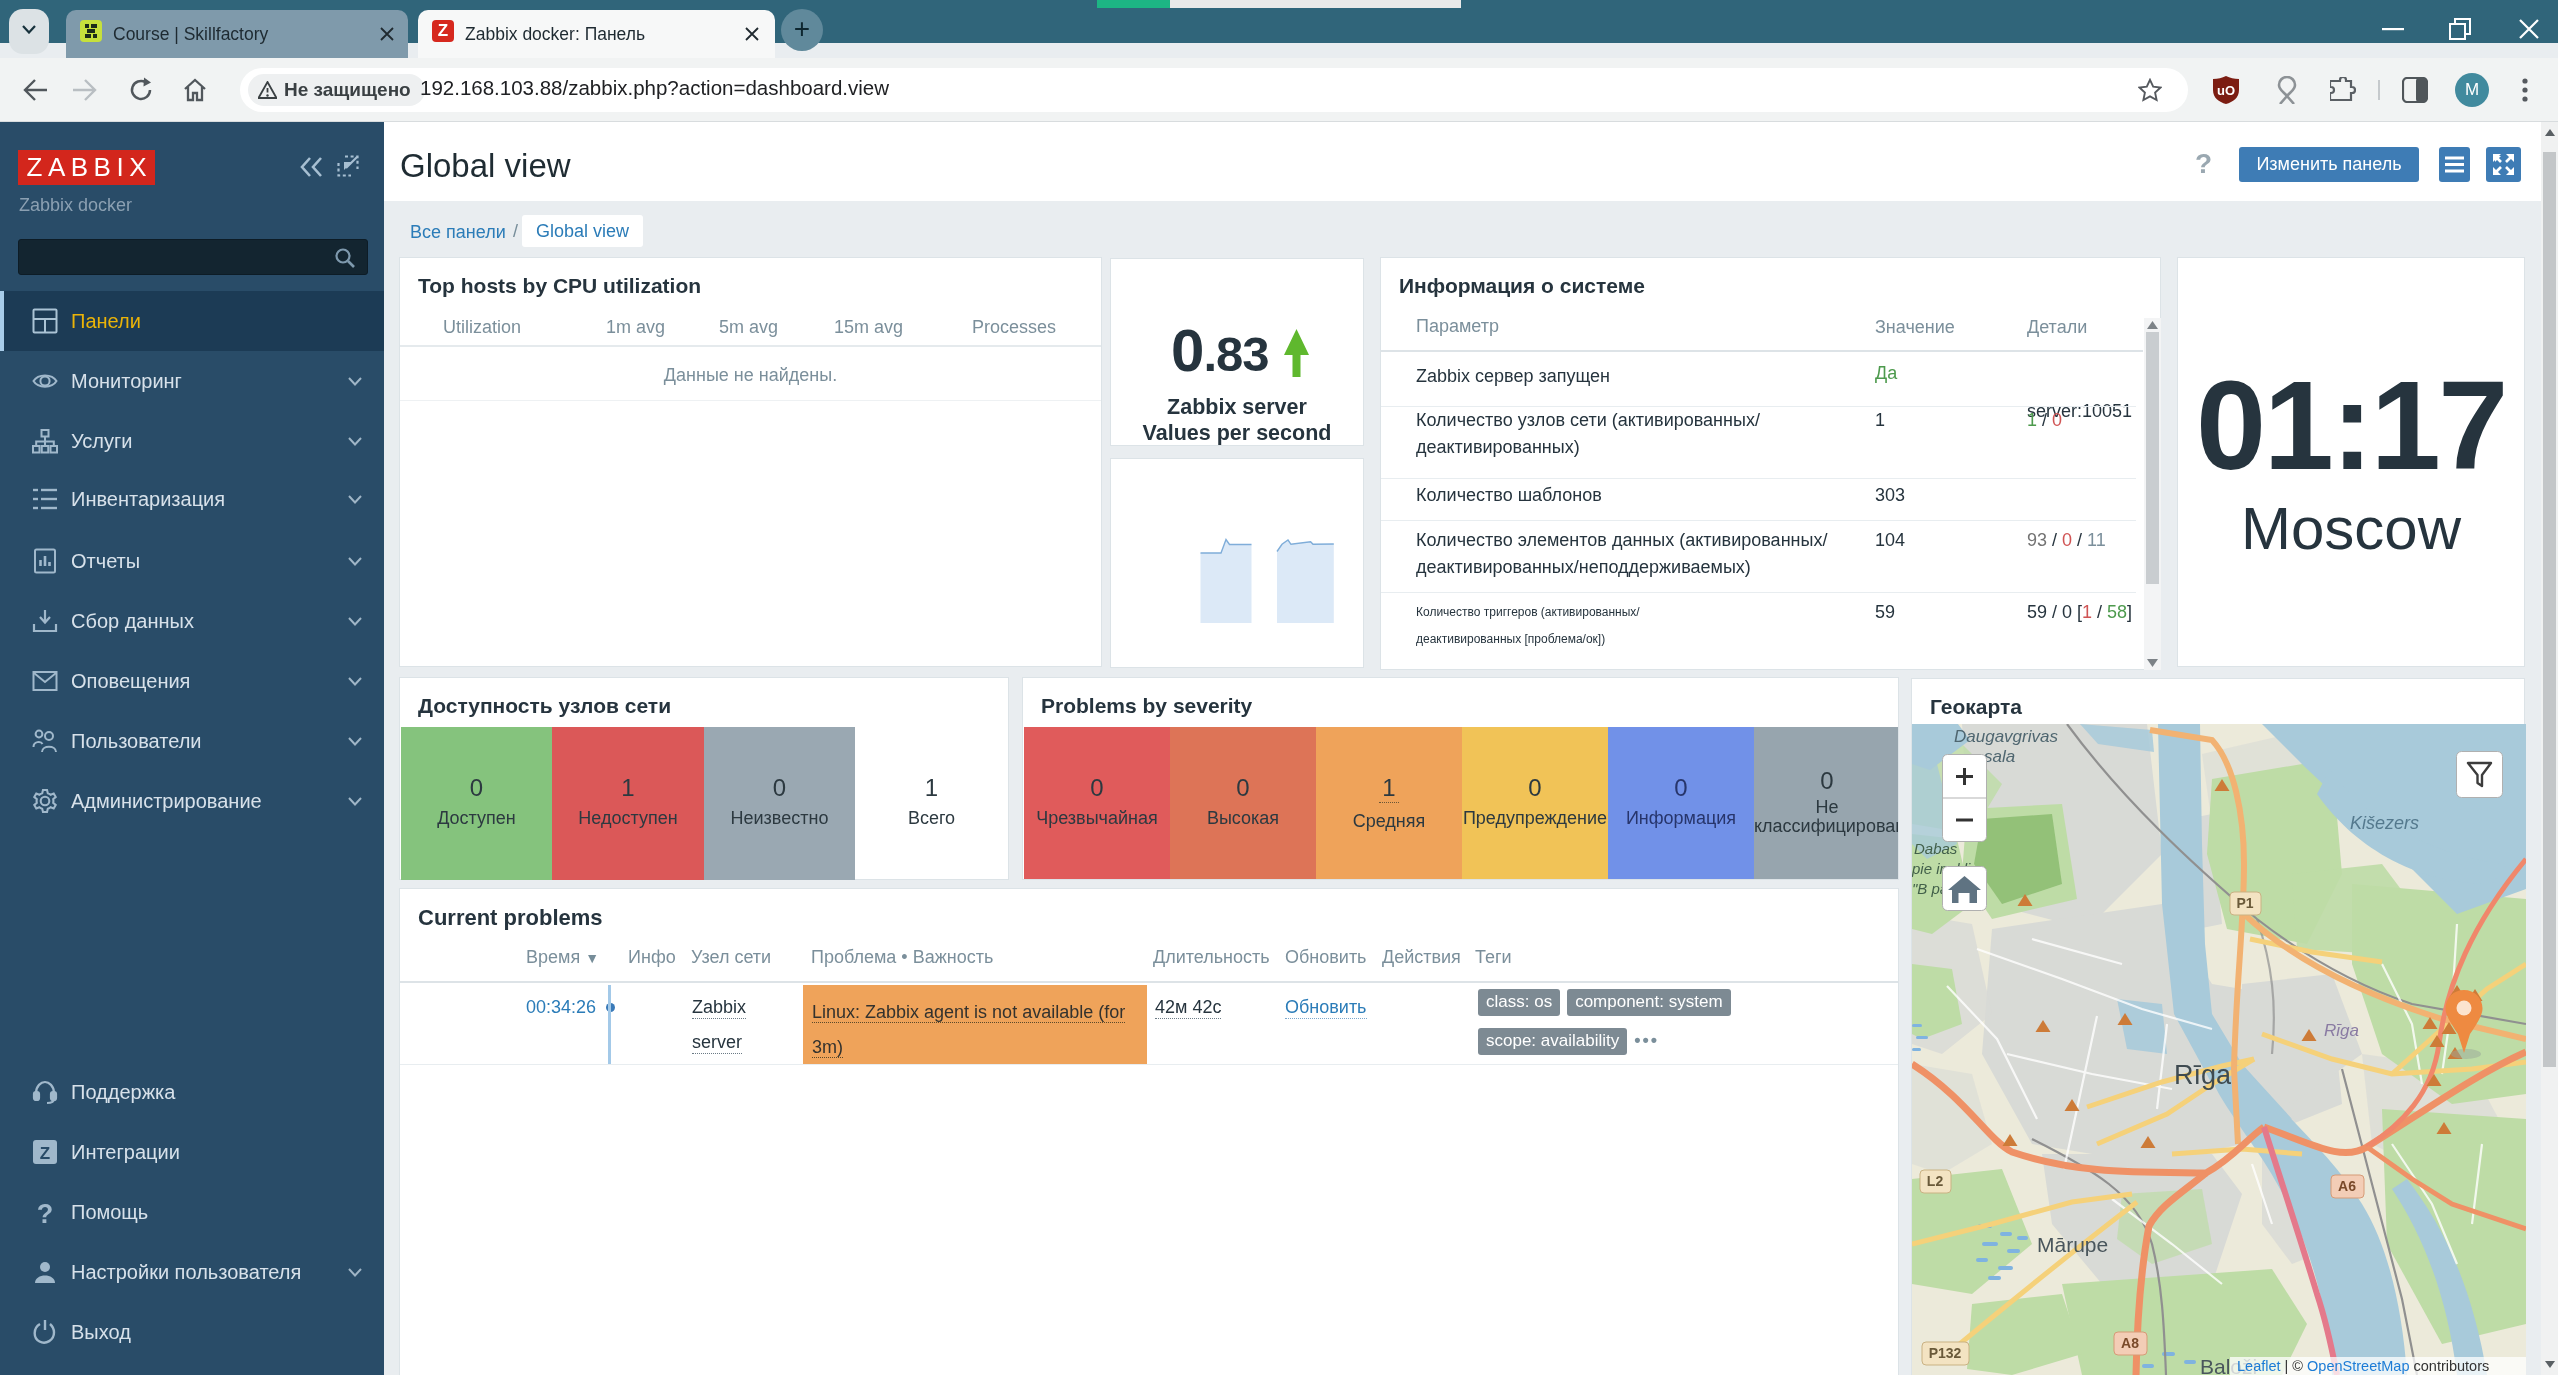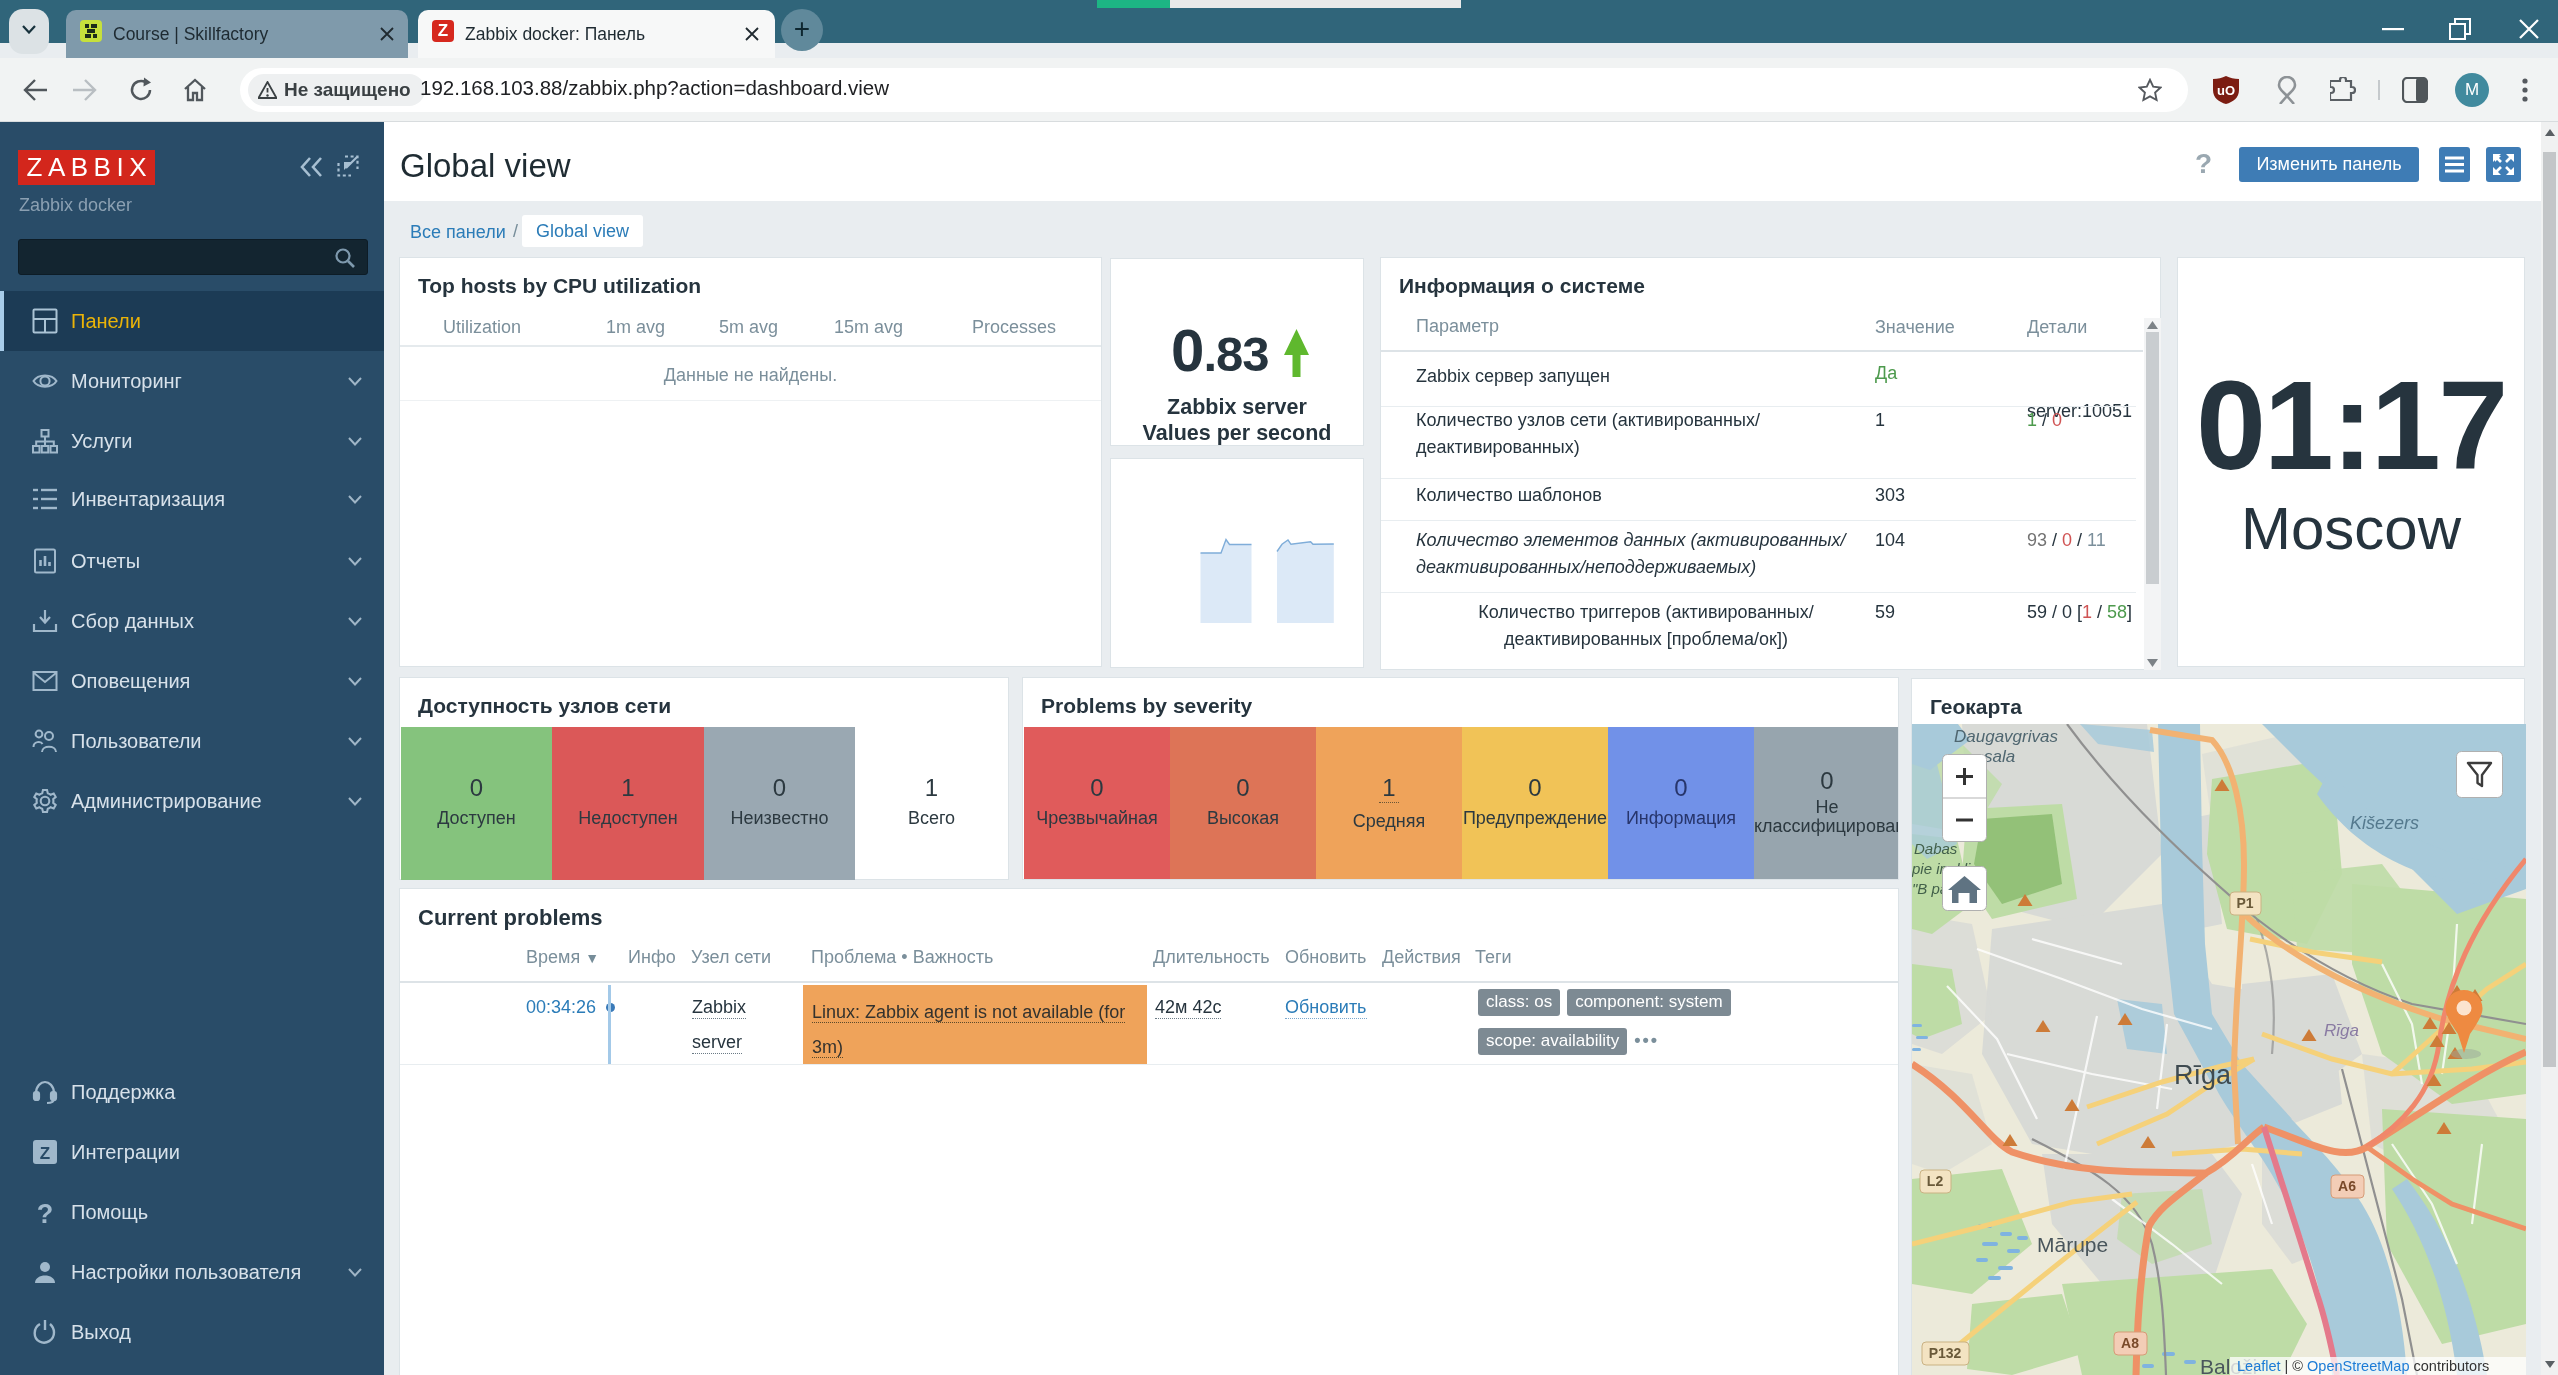--- a/index.html
+++ b/index.html
@@ -419,25 +419,25 @@
     <div class="abs" style="left:494px; top:105px; font-size:18px; color:#4d9a4d;">Да</div>
     <div class="abs" style="left:646px; top:105px; font-size:18px; color:#26343e;margin-top:38px;">server:10051</div>
     <div class="abs" style="left:0px; top:148px; width:755px; height:1px; background:#e8edf0;"></div>
     <div class="abs" style="left:35px; top:149px; width:430px; font-size:18px; color:#26343e; line-height:26.5px;">Количество узлов сети (активированных/<br>деактивированных)</div>
     <div class="abs" style="left:494px; top:149px; font-size:18px; color:#26343e; line-height:26.5px;">1</div>
     <div class="abs" style="left:646px; top:149px; font-size:18px; line-height:26.5px;"><span style="color:#4d9a4d;">1</span><span style="color:#26343e;"> / </span><span style="color:#d05454;">0</span></div>
     <div class="abs" style="left:0px; top:220px; width:755px; height:1px; background:#e8edf0;"></div>
     <div class="abs" style="left:35px; top:224px; width:430px; font-size:18px; color:#26343e; line-height:26.5px;">Количество шаблонов</div>
     <div class="abs" style="left:494px; top:224px; font-size:18px; color:#26343e; line-height:26.5px;">303</div>
     <div class="abs" style="left:0px; top:262px; width:755px; height:1px; background:#e8edf0;"></div>
-    <div class="abs" style="left:35px; top:269px; width:460px; font-size:18px; color:#26343e; line-height:26.5px;font-style:italic;">Количество элементов данных (активированных/<br>деактивированных/неподдерживаемых)</div>
+    <div class="abs" style="left:35px; top:269px; width:460px; font-size:18px; color:#26343e; line-height:26.5px;">Количество элементов данных (активированных/<br>деактивированных/неподдерживаемых)</div>
     <div class="abs" style="left:494px; top:269px; font-size:18px; color:#26343e; line-height:26.5px;">104</div>
     <div class="abs" style="left:646px; top:269px; font-size:18px; line-height:26.5px;"><span style="color:#737373;">93</span><span style="color:#26343e;"> / </span><span style="color:#d05454;">0</span><span style="color:#26343e;"> / </span><span style="color:#7b8f9b;">11</span></div>
     <div class="abs" style="left:0px; top:334px; width:755px; height:1px; background:#e8edf0;"></div>
-    <div class="abs" style="left:35px; top:341px; width:460px; font-size:18px; color:#26343e; line-height:26.5px;text-align:center;">Количество триггеров (активированных/<br>деактивированных [проблема/ок])</div>
+    <div class="abs" style="left:35px; top:341px; width:460px; font-size:12px; color:#26343e; line-height:26.5px;">Количество триггеров (активированных/<br>деактивированных [проблема/ок])</div>
     <div class="abs" style="left:494px; top:341px; font-size:18px; color:#26343e; line-height:26.5px;">59</div>
     <div class="abs" style="left:646px; top:341px; font-size:18px; line-height:26.5px;"><span style="color:#26343e;">59 / 0 [</span><span style="color:#d05454;">1</span><span style="color:#26343e;"> / </span><span style="color:#4d9a4d;">58</span><span style="color:#26343e;">]</span></div>
     <div class="abs" style="left:763px; top:60px; width:17px; height:352px; background:#f3f4f5;">
       <div class="abs" style="left:2px; top:14px; width:13px; height:252px; background:#c9cdd0;"></div>
       <svg class="abs" style="left:3px; top:3px;" width="11" height="8" viewBox="0 0 11 8">
           <path d="M0 8 L5.5 0 L11 8 Z" fill="#7c8287"></path>
         </svg>
       <svg class="abs" style="left:3px; top:341px;" width="11" height="8" viewBox="0 0 11 8">
           <path d="M0 0 L5.5 8 L11 0 Z" fill="#7c8287"></path>
         </svg>

